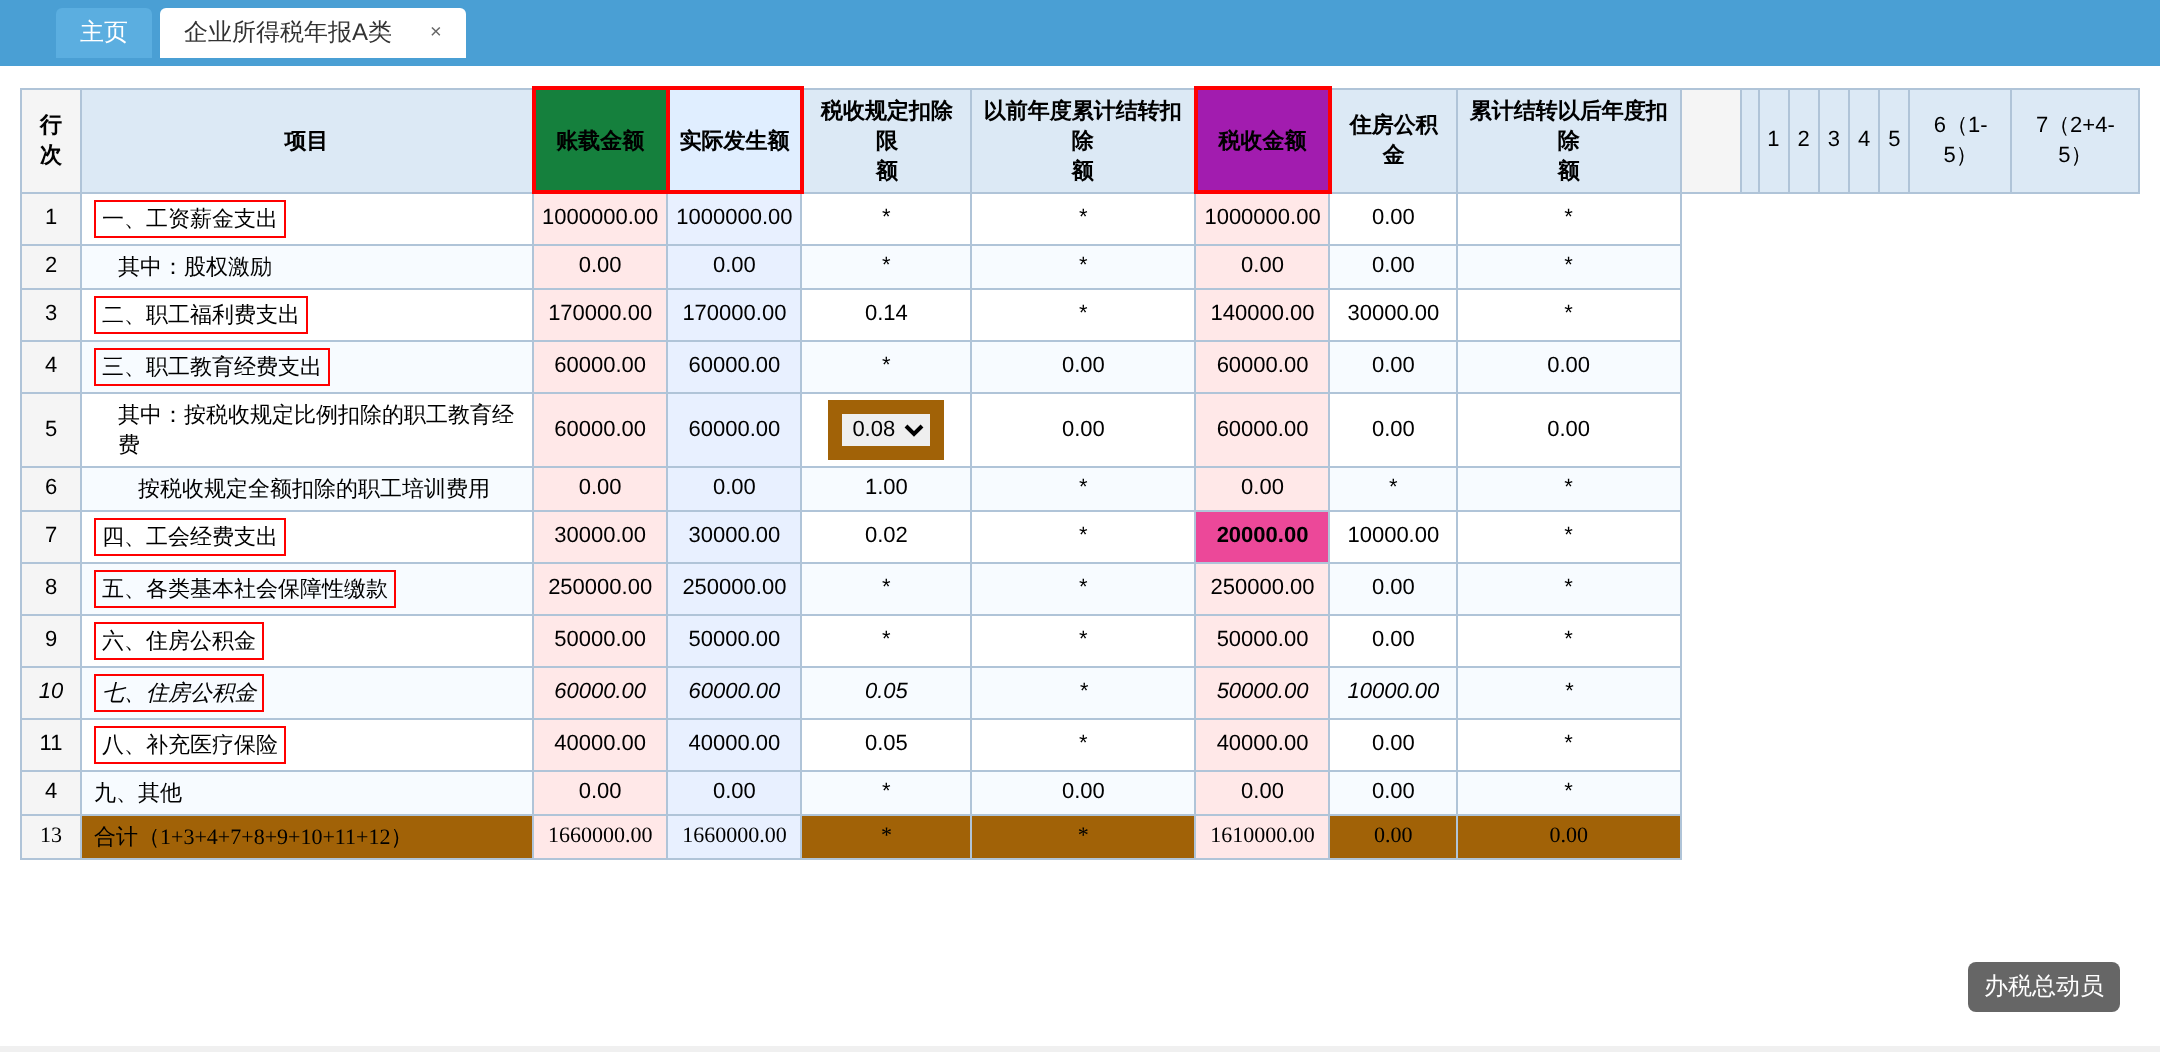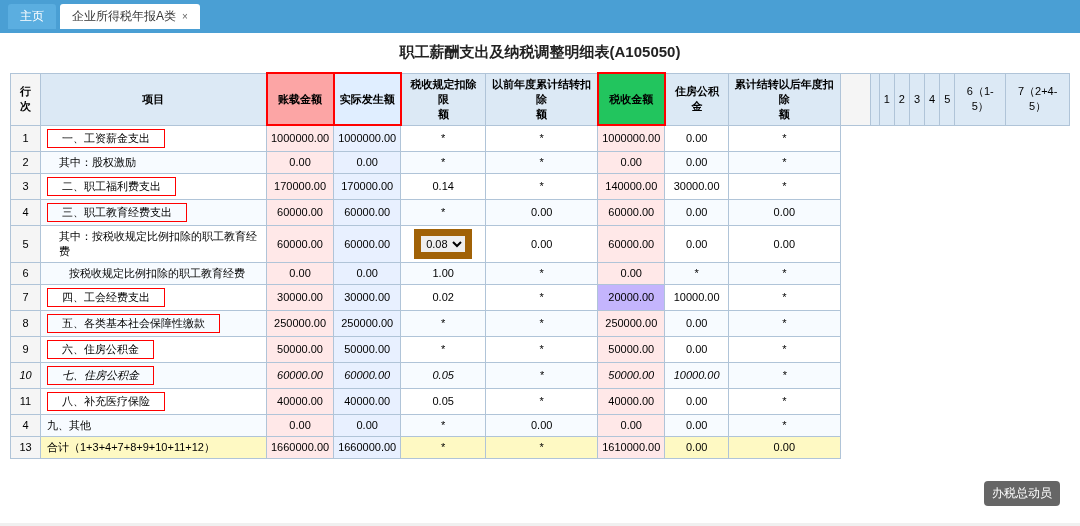--- a/index.html
+++ b/index.html
@@ -11,30 +11,31 @@
       display: flex;
       align-items: center;
       gap: 4px;
     }
     .tab-home {
       background: #5baee0;
       color: white;
       padding: 4px 12px;
       border-radius: 3px 3px 0 0;
       font-size: 12px;
+      margin-left: 20px;
     }
     .tab-active {
       background: white;
       color: #333;
       padding: 4px 12px;
       border-radius: 3px 3px 0 0;
       font-size: 12px;
       display: flex;
       align-items: center;
-      gap: 6px;
+      gap: 19px;
     }
     .tab-close {
       color: #666;
       cursor: pointer;
       font-size: 10px;
     }
     
     .main-content {
       background: white;
       padding: 10px;
@@ -77,21 +78,21 @@
     }
     
     .col-item {
       text-align: left;
       padding-left: 6px;
     }
     
     .item-red-box {
       border: 1.5px solid red;
       display: inline-block;
-      padding: 1px 14px;
+      padding: 1px 3px;
     }
     
     .header-row-1 th { font-weight: bold; }
     
     select {
       font-size: 11px;
       border: 7px solid #a16207;
       padding: 1px;
     }
     
@@ -112,32 +113,31 @@
 
 <div class="app-header">
   <div class="tab-home">主页</div>
   <div class="tab-active">
     <span>企业所得税年报A类</span>
     <span class="tab-close">×</span>
   </div>
 </div>
 
 <div class="main-content">
-  <div class="page-title">职工薪酬支出及纳税调整明细表(A105050)</div>
 
   <table>
     <thead>
       <tr class="header-row-1">
         <th class="row-num" rowspan="2">行次</th>
         <th rowspan="2" style="min-width:160px;">项目</th>
-        <th class="col-header-red" style="background:#fca5a5;" rowspan="2">账载金额</th>
+        <th class="col-header-red" style="background:#15803d;" rowspan="2">账载金额</th>
         <th class="col-header-red" style="background:#e0eeff;" rowspan="2">实际发生额</th>
         <th rowspan="2">税收规定扣除限<br>额</th>
         <th rowspan="2">以前年度累计结转扣除<br>额</th>
-        <th class="col-header-red" style="background:#22c55e;" rowspan="2">税收金额</th>
+        <th class="col-header-red" style="background:#a21caf;" rowspan="2">税收金额</th>
         <th rowspan="2">住房公积金</th>
         <th rowspan="2">累计结转以后年度扣除<br>额</th>
       </tr>
 
       <tr>
         <th class="row-num"></th>
         <th></th>
         <th>1</th>
         <th>2</th>
         <th>3</th>
@@ -198,37 +198,37 @@
           <td style="background: rgb(255, 232, 232);">60000.00</td>
           <td style="background: rgb(232, 240, 255);">60000.00</td>
           <td><select><option value="0.08">0.08</option></select></td>
           <td>0.00</td>
           <td style="background: rgb(255, 232, 232);">60000.00</td>
           <td>0.00</td>
           <td>0.00</td>
         </tr>
         <tr style="background: rgb(247, 251, 255);">
           <td class="row-num">6</td>
-          <td class="col-item" style="padding-left: 28px;">按税收规定比例扣除的职工教育经费</td>
+          <td class="col-item" style="padding-left: 28px;">按税收规定全额扣除的职工培训费用</td>
           <td style="background: rgb(255, 232, 232);">0.00</td>
           <td style="background: rgb(232, 240, 255);">0.00</td>
           <td>1.00</td>
           <td>*</td>
           <td style="background: rgb(255, 232, 232);">0.00</td>
           <td>*</td>
           <td>*</td>
         </tr>
         <tr style="background: rgb(255, 255, 255);">
           <td class="row-num">7</td>
           <td class="col-item"><span class="item-red-box">四、工会经费支出</span></td>
           <td style="background: rgb(255, 232, 232);">30000.00</td>
           <td style="background: rgb(232, 240, 255);">30000.00</td>
           <td>0.02</td>
           <td>*</td>
-          <td style="background: #c4b5fd;">20000.00</td>
+          <td style="background: #ec4899; font-weight: bold;">20000.00</td>
           <td>10000.00</td>
           <td>*</td>
         </tr>
         <tr style="background: rgb(247, 251, 255);">
           <td class="row-num">8</td>
           <td class="col-item"><span class="item-red-box">五、各类基本社会保障性缴款</span></td>
           <td style="background: rgb(255, 232, 232);">250000.00</td>
           <td style="background: rgb(232, 240, 255);">250000.00</td>
           <td>*</td>
           <td>*</td>
@@ -273,21 +273,21 @@
           <td class="row-num">4</td>
           <td class="col-item">九、其他</td>
           <td style="background: rgb(255, 232, 232);">0.00</td>
           <td style="background: rgb(232, 240, 255);">0.00</td>
           <td>*</td>
           <td>0.00</td>
           <td style="background: rgb(255, 232, 232);">0.00</td>
           <td>0.00</td>
           <td>*</td>
         </tr>
-        <tr style="background: #fef9c3;">
+        <tr style="background: #a16207; font-family: Liberation Serif, serif;">
           <td class="row-num">13</td>
           <td class="col-item">合计（1+3+4+7+8+9+10+11+12）</td>
           <td style="background: rgb(255, 232, 232);">1660000.00</td>
           <td style="background: rgb(232, 240, 255);">1660000.00</td>
           <td>*</td>
           <td>*</td>
           <td style="background: rgb(255, 232, 232);">1610000.00</td>
           <td>0.00</td>
           <td>0.00</td>
         </tr>

